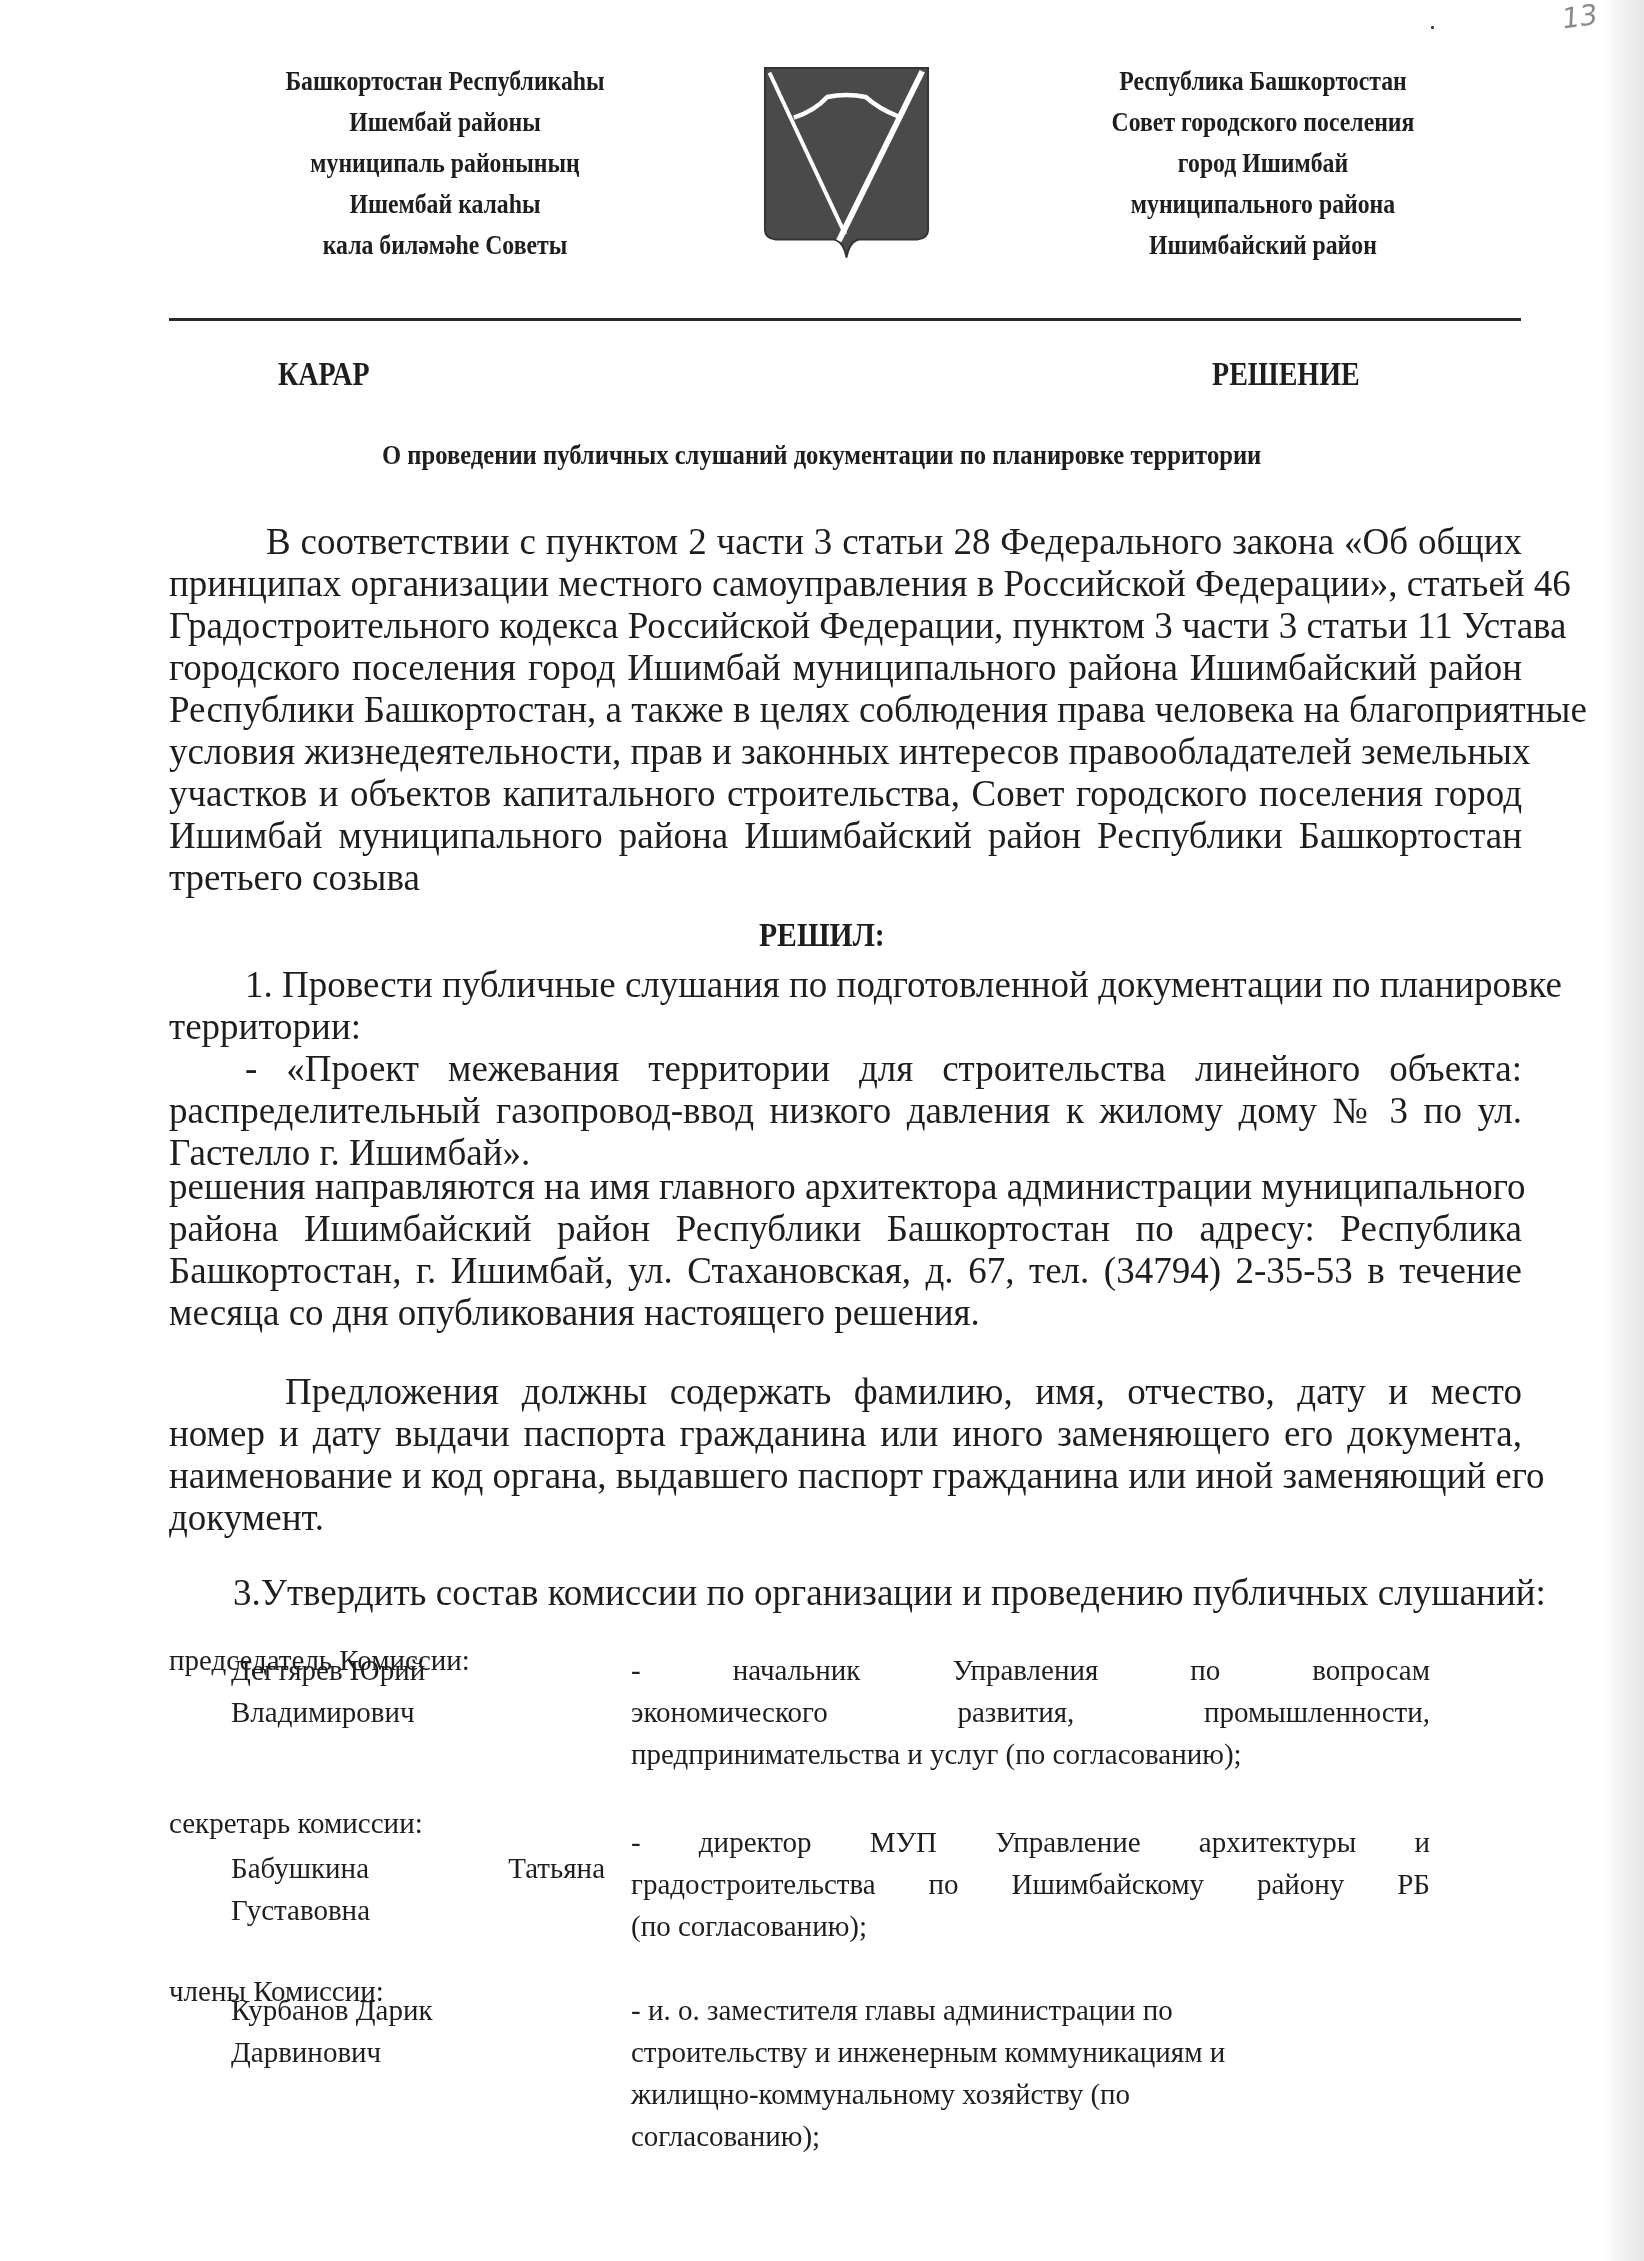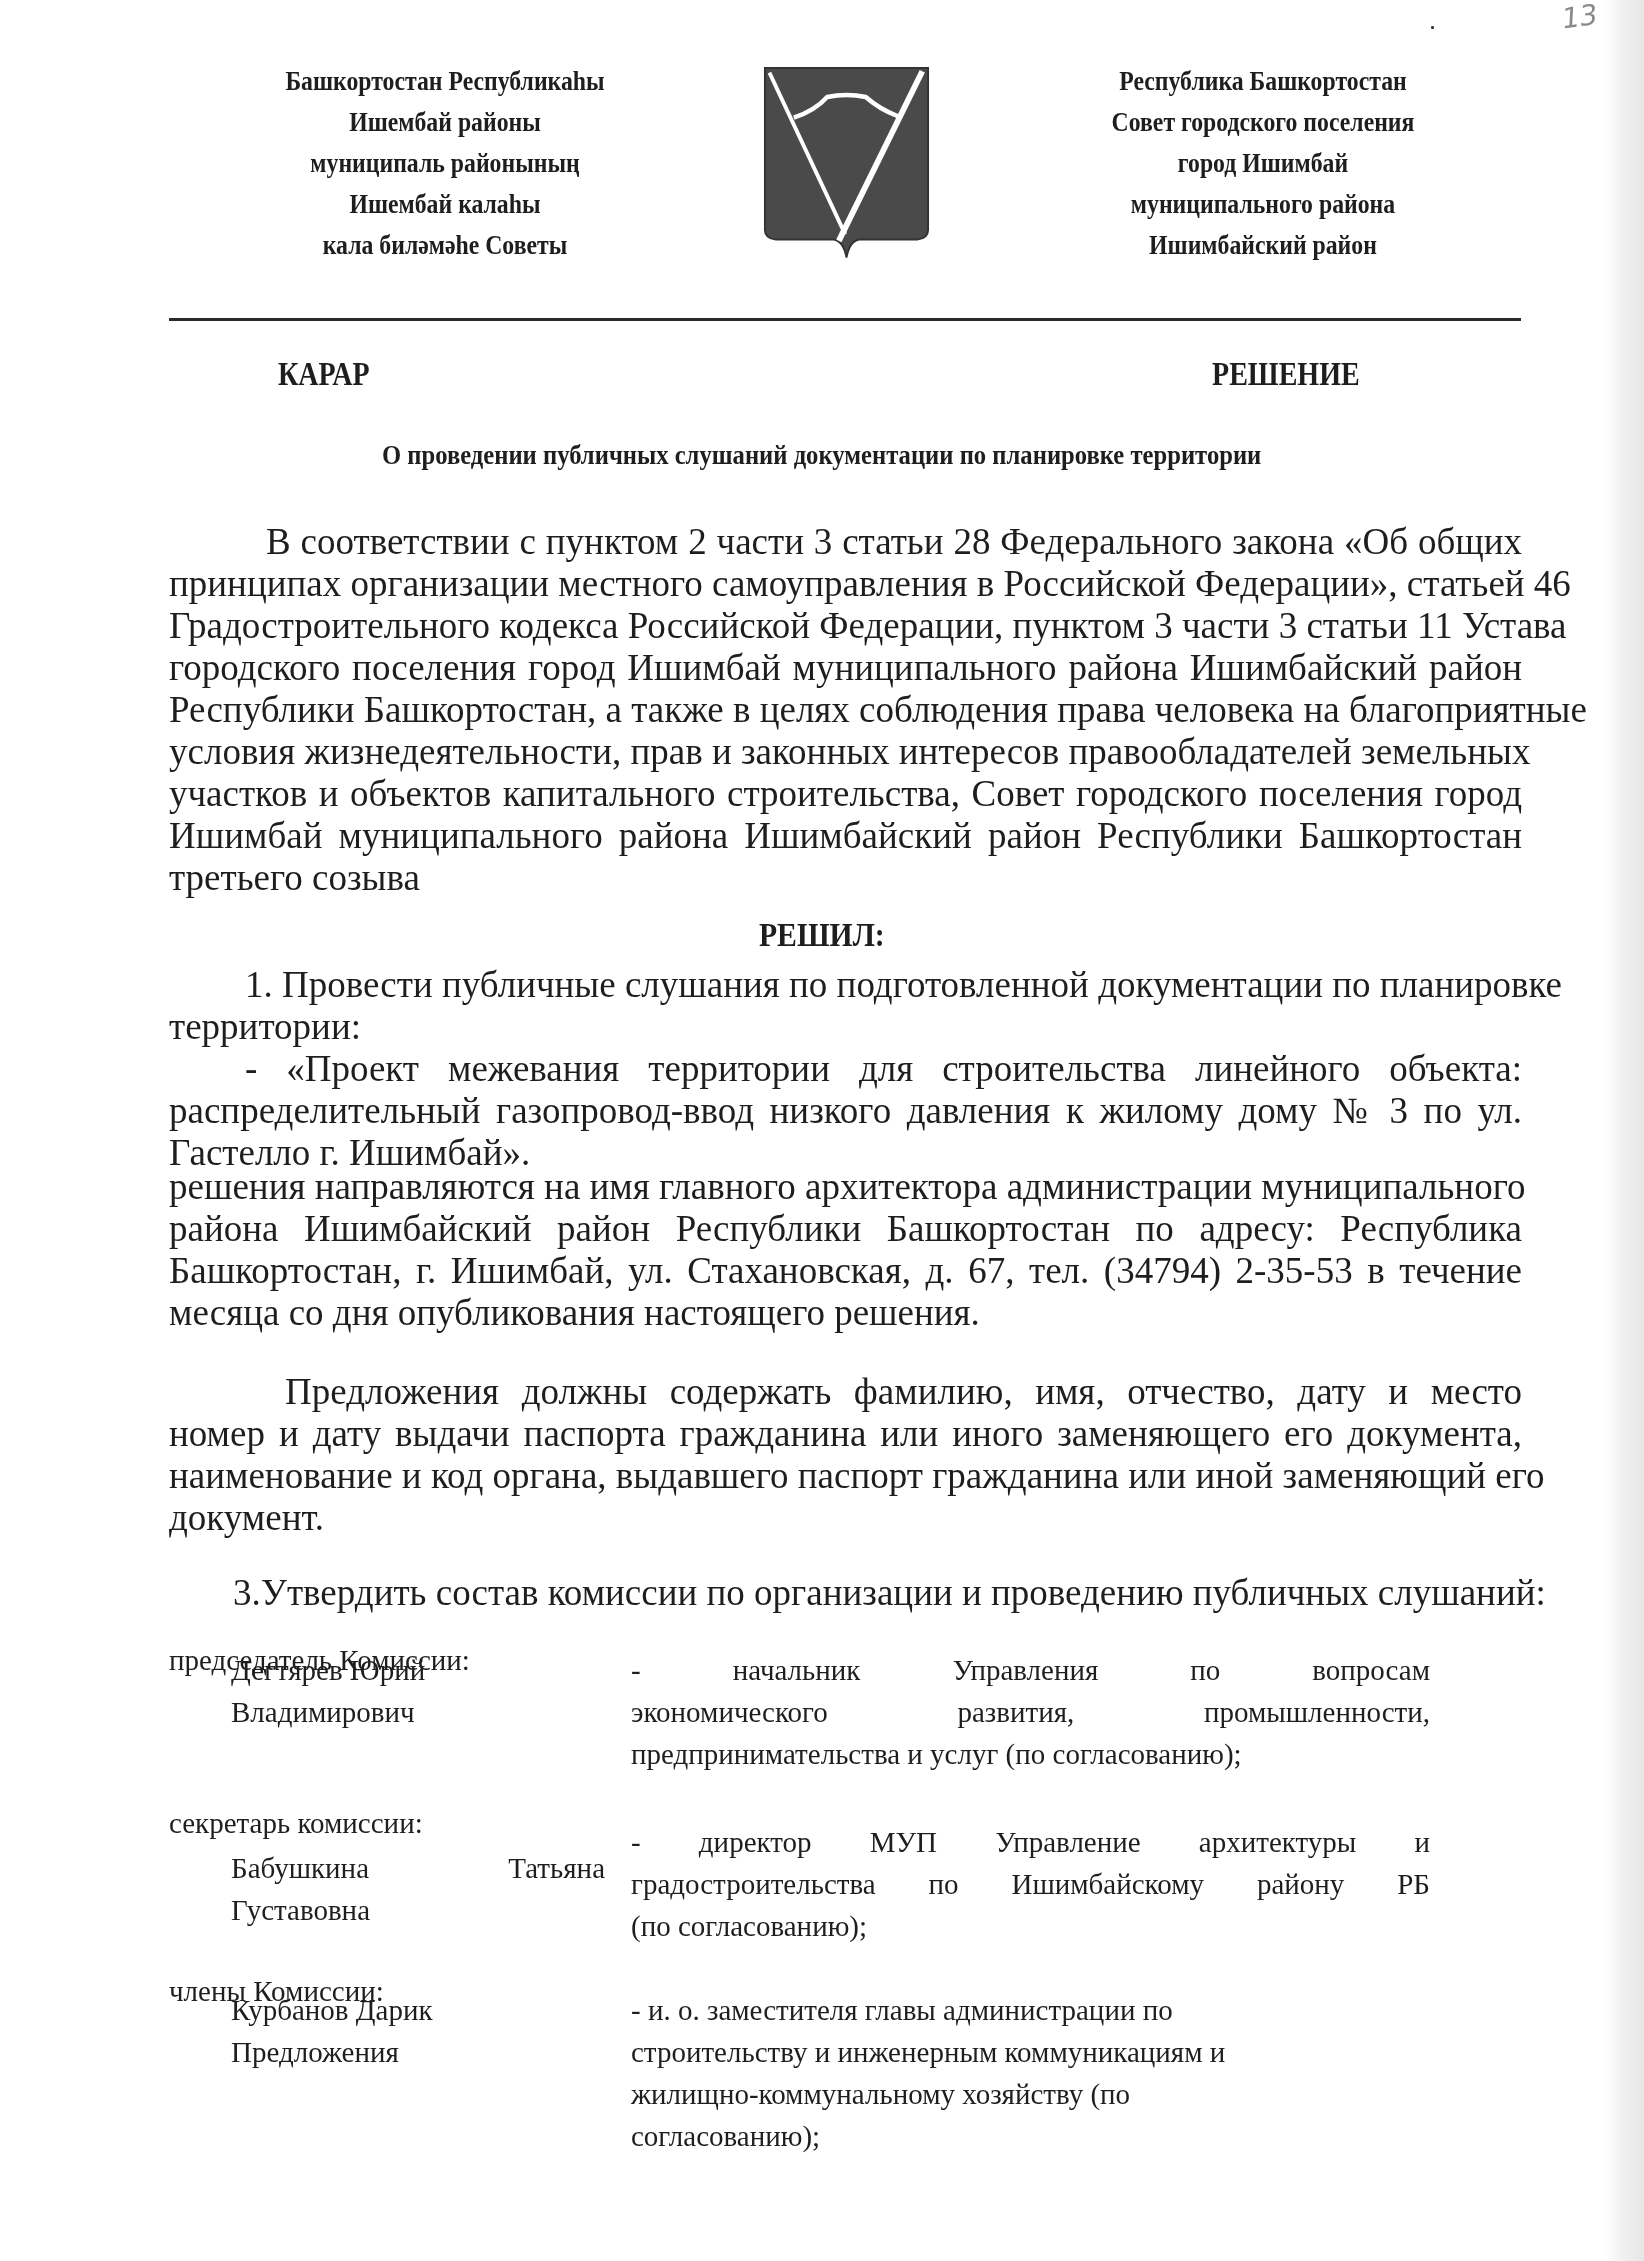--- a/index.html
+++ b/index.html
@@ -184,21 +184,21 @@
 </div>
 <div class="person-desc" style="top:1821px;">
   <span class="line">- директор МУП Управление архитектуры и</span>
   <span class="line">градостроительства  по Ишимбайскому району РБ</span>
   <span class="line last">(по согласованию);</span>
 </div>
 
 <div class="role-label" style="top:1947px;">члены Комиссии:</div>
 <div class="person-name" style="top:1989px;">
   <span class="line last">Курбанов Дарик</span>
-  <span class="line last">Предложения</span>
+  <span class="line last">Дарвинович</span>
 </div>
 <div class="person-desc free" style="top:1989px;">
   <span class="line">- и. о. заместителя главы администрации по</span>
   <span class="line">строительству и инженерным коммуникациям и</span>
   <span class="line">жилищно-коммунальному хозяйству (по</span>
   <span class="line">согласованию);</span>
 </div>
 
 
 </body></html>

